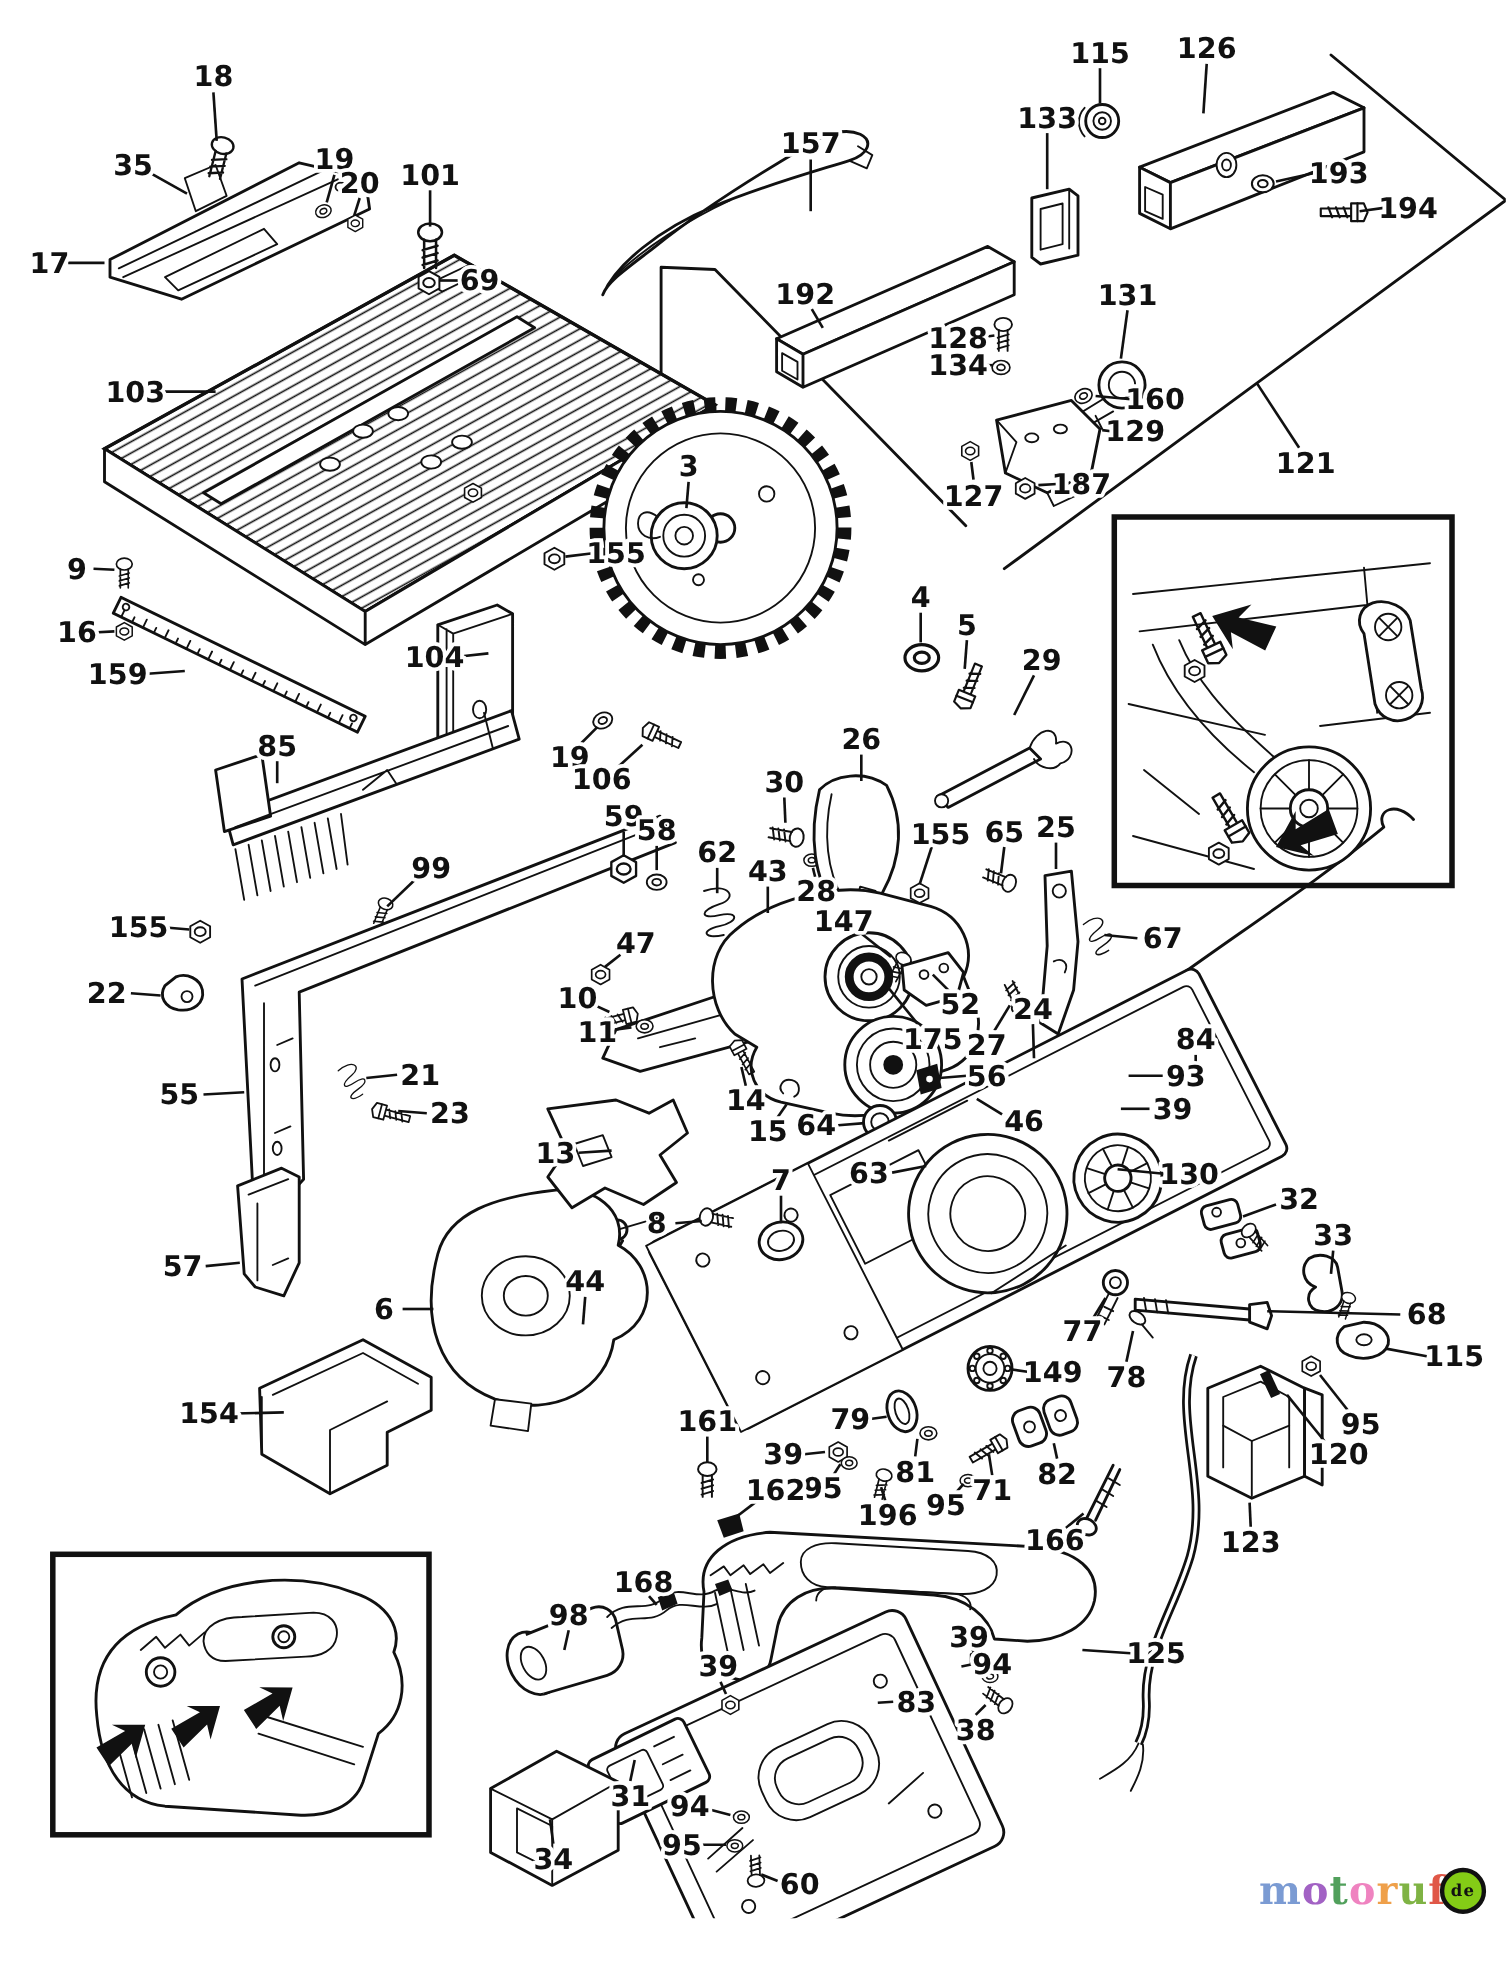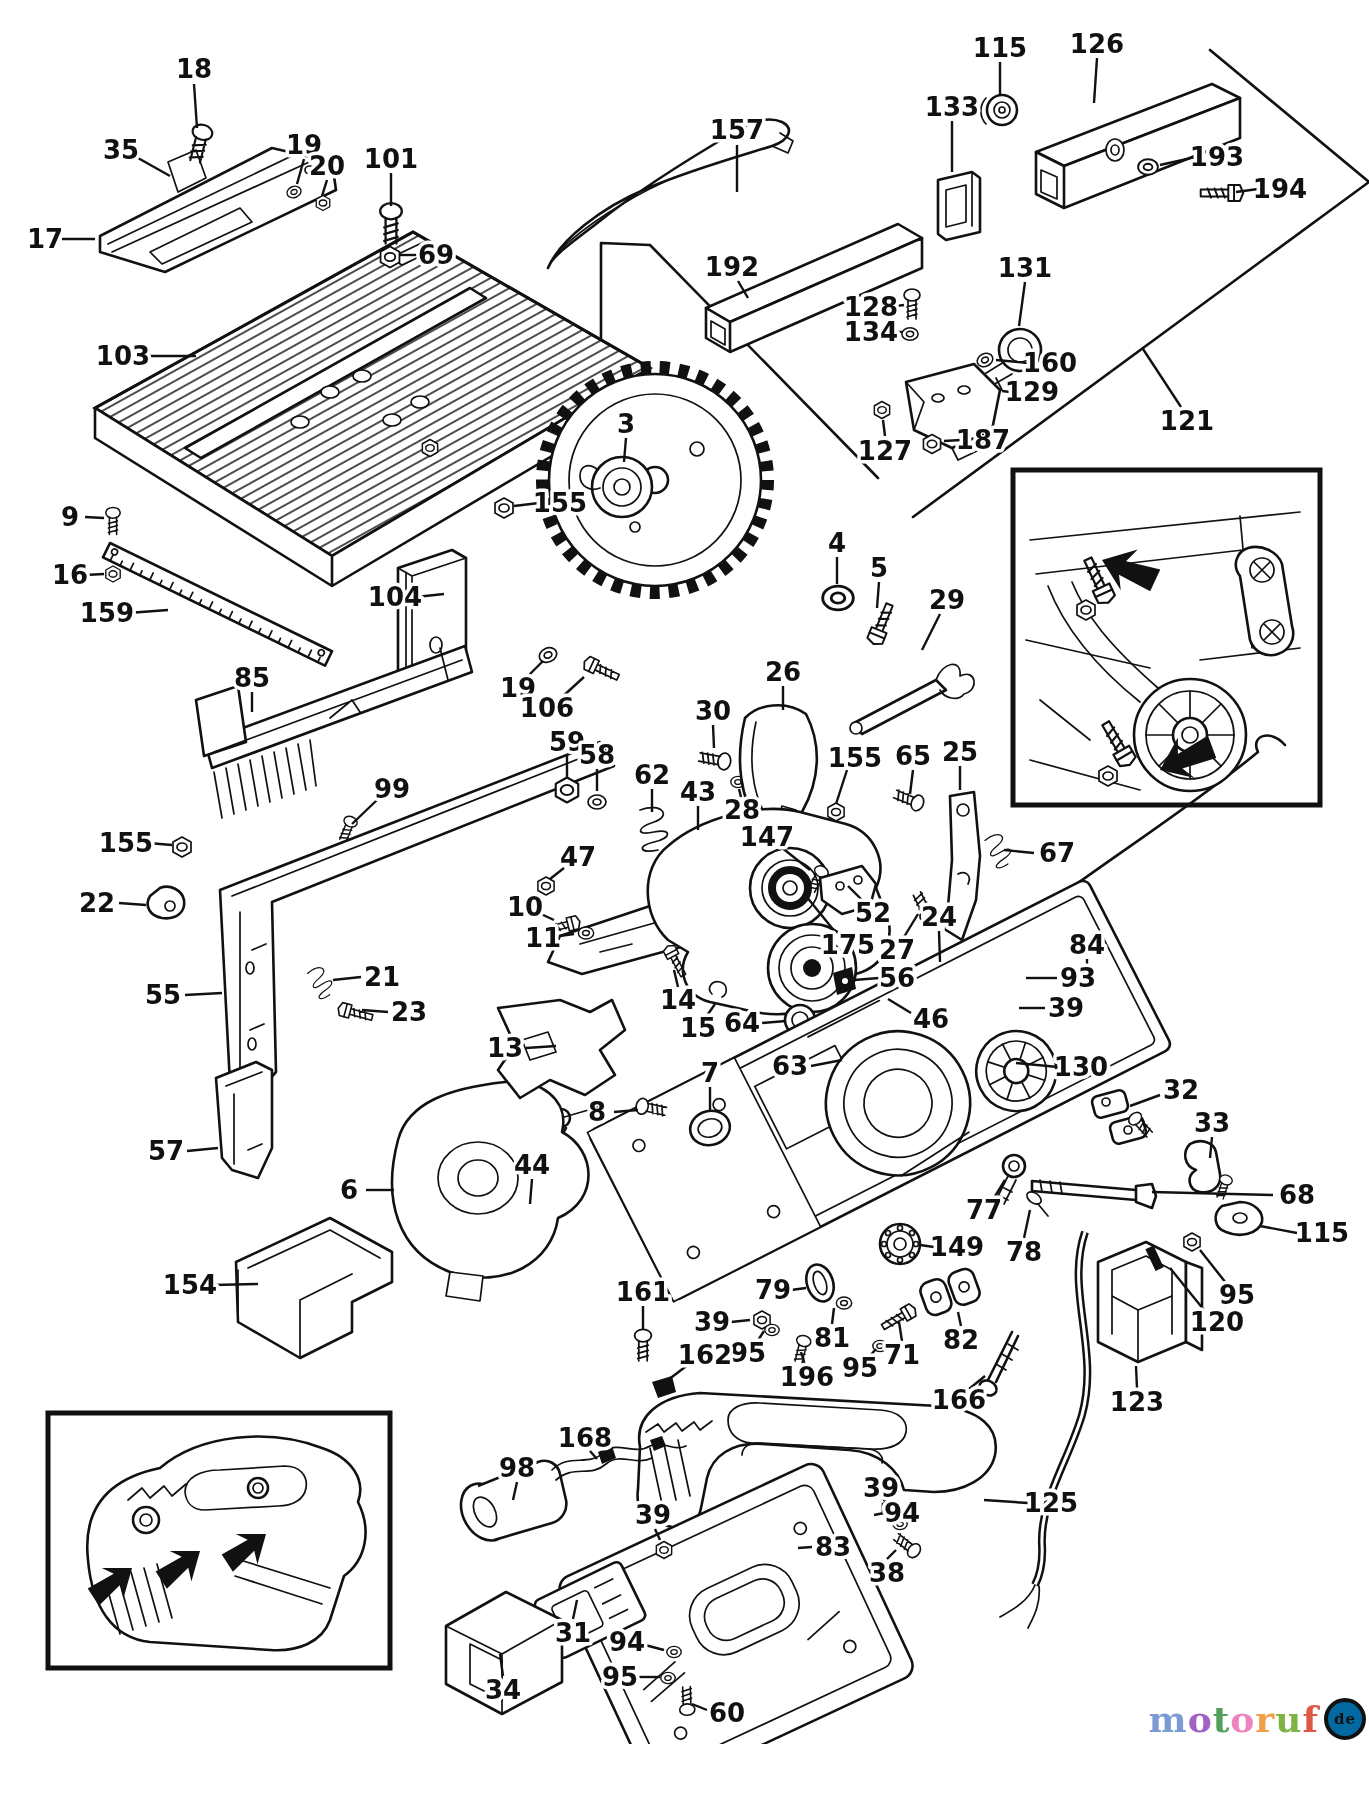--- a/index.html
+++ b/index.html
@@ -8,25 +8,25 @@
   svg{position:absolute;left:0;top:0;}
   .ln{stroke:#111;stroke-width:2.6;fill:none;stroke-linecap:round;stroke-linejoin:round;}
   .ln2{stroke:#111;stroke-width:1.7;fill:none;stroke-linecap:round;stroke-linejoin:round;}
   .fw{fill:#fff;stroke:#111;stroke-width:2.6;stroke-linejoin:round;}
   .fw2{fill:#fff;stroke:#111;stroke-width:1.7;stroke-linejoin:round;}
   .fb{fill:#111;stroke:none;}
   .box{fill:none;stroke:#111;stroke-width:5;}
   #labels text{font:bold 26px "DejaVu Sans",sans-serif;fill:#111;text-anchor:middle;
                paint-order:stroke;stroke:#fff;stroke-width:7px;stroke-linejoin:round;}
   #labels line{stroke:#111;stroke-width:2.4;}
-  .watermark{position:absolute;right:3px;bottom:4px;font-family:"DejaVu Serif",serif;
-             font-size:36px;font-weight:bold;letter-spacing:1px;display:flex;align-items:center;gap:11px;}
+  .watermark{position:absolute;right:18px;bottom:4px;font-family:"DejaVu Serif",serif;
+             font-size:36px;font-weight:bold;letter-spacing:1px;display:flex;align-items:center;}
   .wm-badge{display:inline-flex;align-items:center;justify-content:center;width:34px;height:34px;
             border:4px solid #111;border-radius:50%;font-size:15px;color:#111;margin-left:-6px;
-            font-family:"DejaVu Serif",serif;background:#0369a1;}
+            font-family:"DejaVu Serif",serif;background:#84cc16;}
 </style>
 </head>
 <body>
 
 <div class="stage">
 <svg viewBox="0 0 1369 1800" width="1369" height="1800">
   <defs>
     <pattern id="hatch" width="9" height="9" patternUnits="userSpaceOnUse" patternTransform="rotate(-29)">
       <line x1="0" y1="4" x2="9" y2="4" stroke="#111" stroke-width="1.5"></line>
     </pattern>

